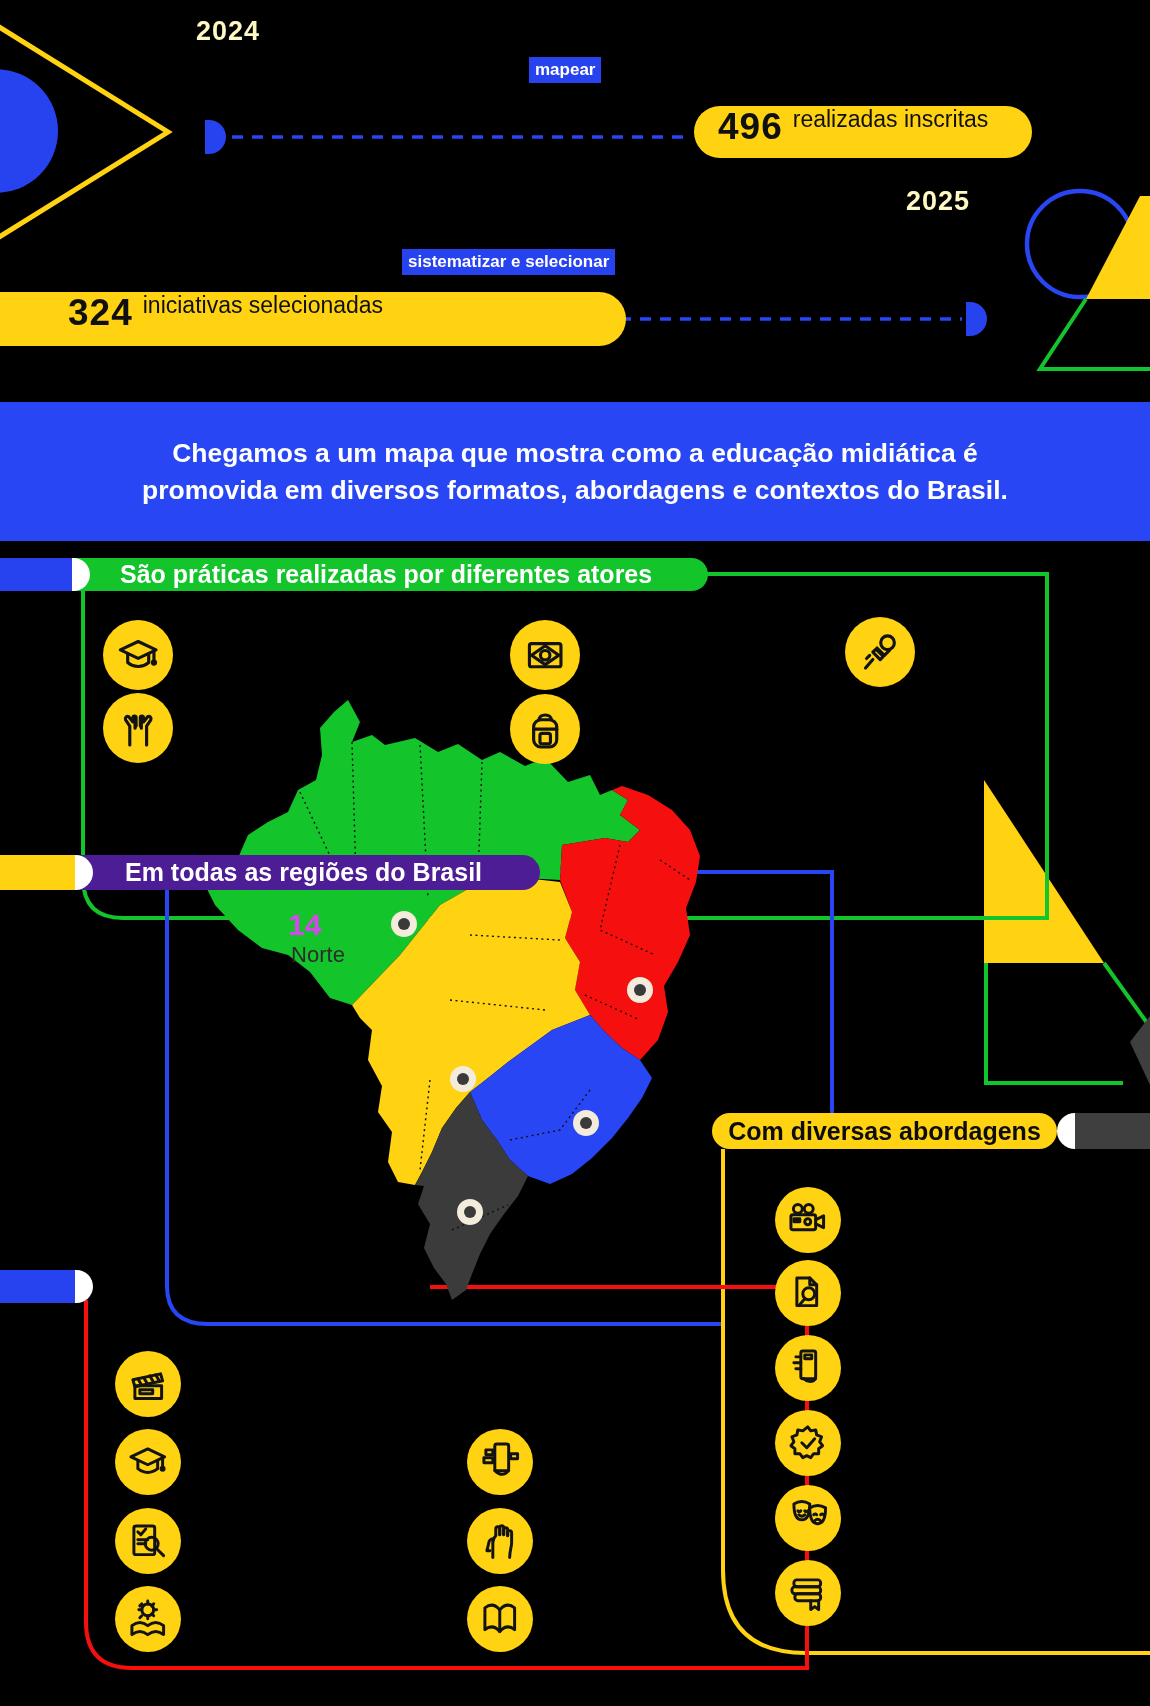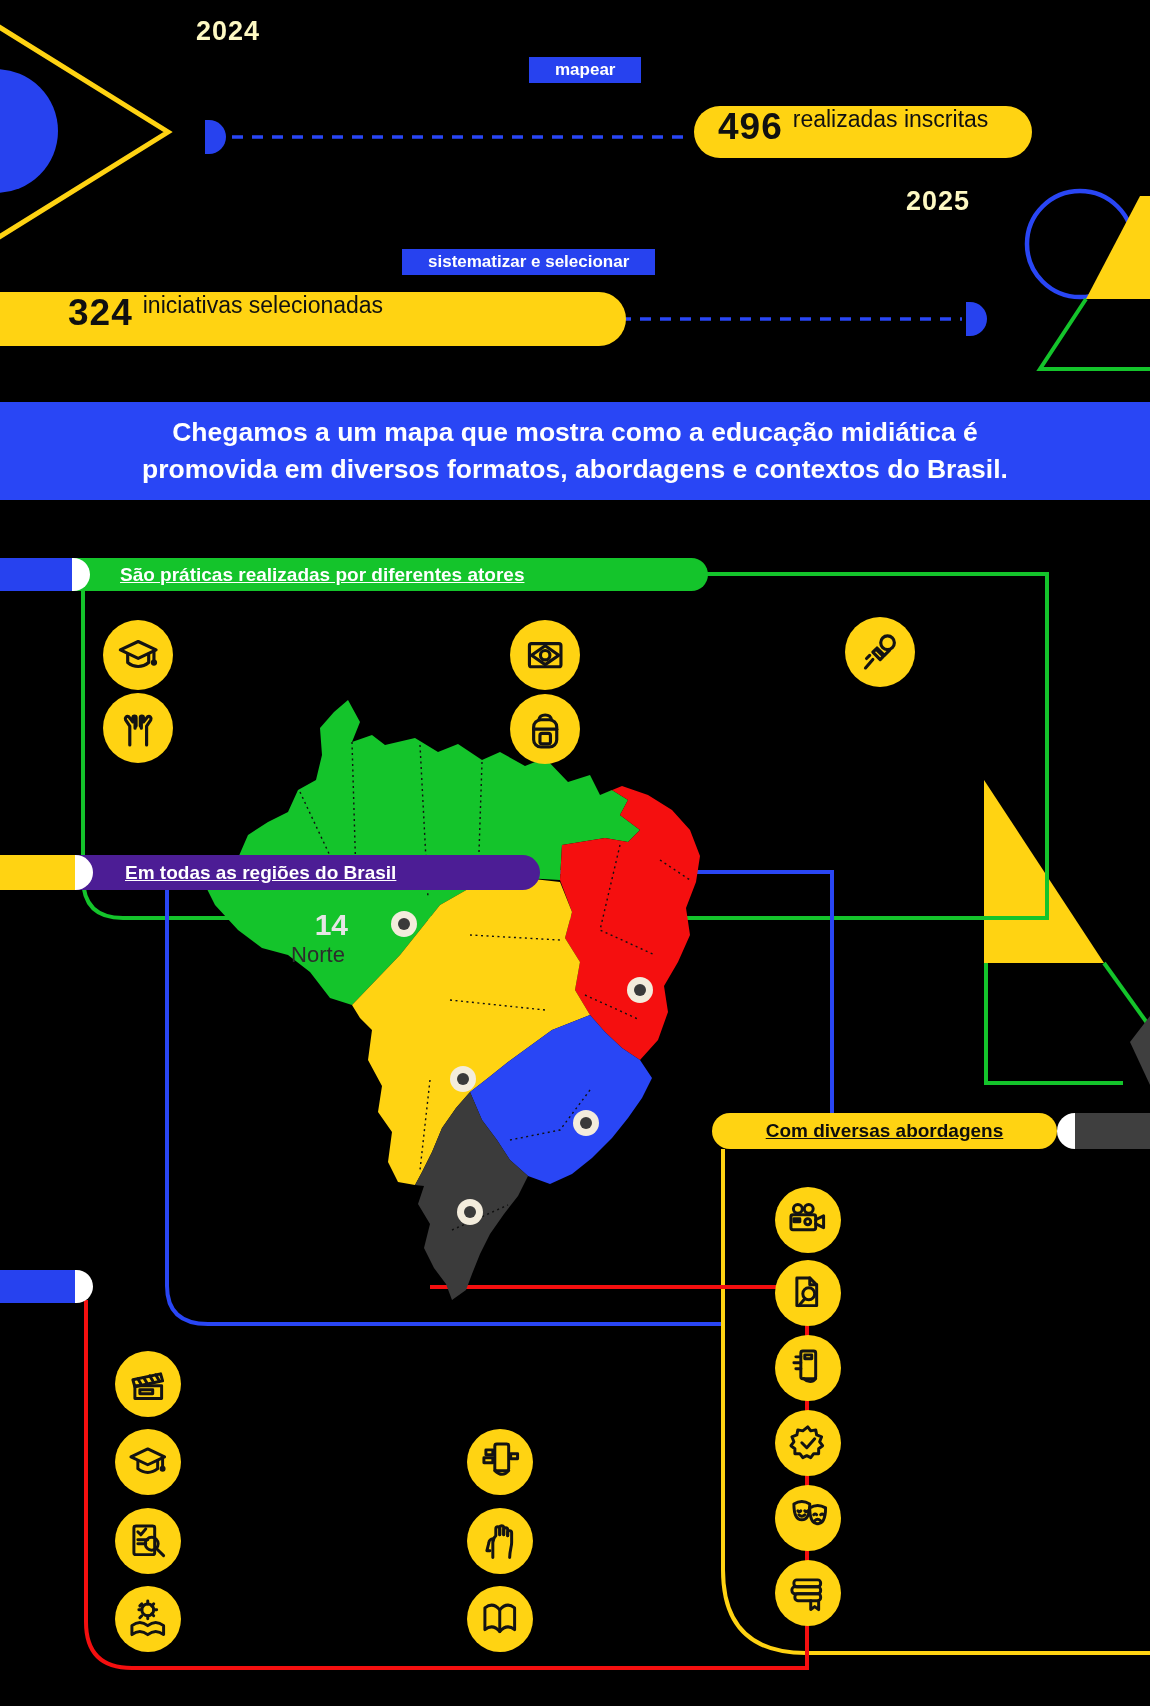--- a/index.html
+++ b/index.html
@@ -3,37 +3,37 @@
 <meta charset="utf-8">
 <style>
   html,body{margin:0;padding:0;background:#000;}
   body{width:1150px;height:1706px;overflow:hidden;position:relative;
        font-family:"Liberation Sans",sans-serif;}
   #stage{position:absolute;left:0;top:0;width:1150px;height:1706px;background:#000;}
   #bg{position:absolute;left:0;top:0;}
   .abs{position:absolute;}
   .year{color:#fef9c3;font-weight:700;font-size:27px;letter-spacing:1px;}
   .badge{background:#2742ef;color:#fff;font-weight:700;font-size:17px;
-         padding:3px 26px;white-space:nowrap;}
+         padding:3px 6px;white-space:nowrap;}
   .tl-pill{background:#ffd312;display:flex;align-items:flex-start;white-space:nowrap;color:#101010;}
   .tl-num{font-weight:700;font-size:37px;letter-spacing:1px;}
   .tl-label{font-size:23px;margin-left:10px;font-weight:400;}
   .cap{background:#2742ef;width:21px;height:34px;border-radius:0 17px 17px 0;}
-  #banner{left:0;top:402px;width:1150px;height:98px;background:#2946f5;
+  #banner{left:0;top:402px;width:1150px;height:139px;background:#2946f5;
           display:flex;flex-direction:column;align-items:center;justify-content:center;}
   #banner div{color:#fff;font-weight:700;font-size:26.5px;line-height:37px;text-align:center;}
   .sec-bar{height:33px;}
   .half-disc{background:#fff;width:18px;height:100%;border-radius:0 18px 18px 0;}
   .half-disc-l{background:#fff;width:18px;height:100%;border-radius:18px 0 0 18px;}
-  .sec-pill{display:flex;align-items:center;color:#fff;font-weight:700;font-size:19px;
-            white-space:nowrap;text-decoration:underline;}
+  .sec-pill{display:flex;align-items:center;color:#fff;font-weight:700;font-size:25px;
+            white-space:nowrap;}
   .icon-circle{position:absolute;background:#ffd312;border-radius:50%;
                display:flex;align-items:center;justify-content:center;}
   .icon-circle svg{width:72%;height:72%;}
-  #map-north-num{color:#e5e5e5;font-weight:700;font-size:30px;text-align:right;}
+  #map-north-num{color:#d946ef;font-weight:700;font-size:30px;text-align:left;}
   #map-north-name{color:#2c2c2c;font-size:22px;text-align:center;}
 </style>
 </head>
 <body>
 
 <div id="stage">
 
   <svg id="bg" width="1150" height="1706" viewBox="0 0 1150 1706">
 
     <polyline points="-12,20 168,132 -12,244" fill="none" stroke="#ffd312" stroke-width="5"></polyline>

